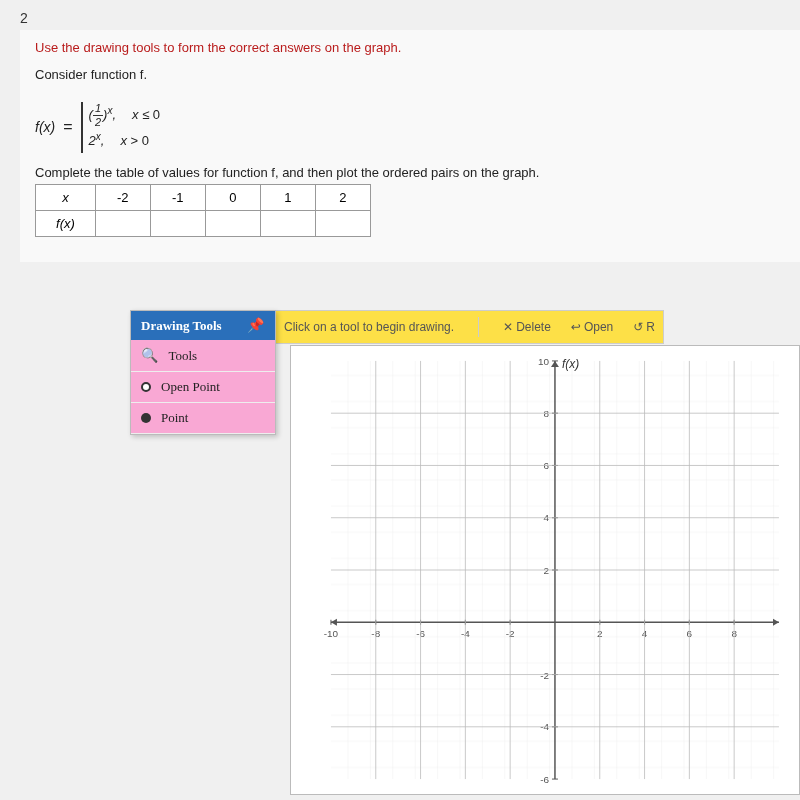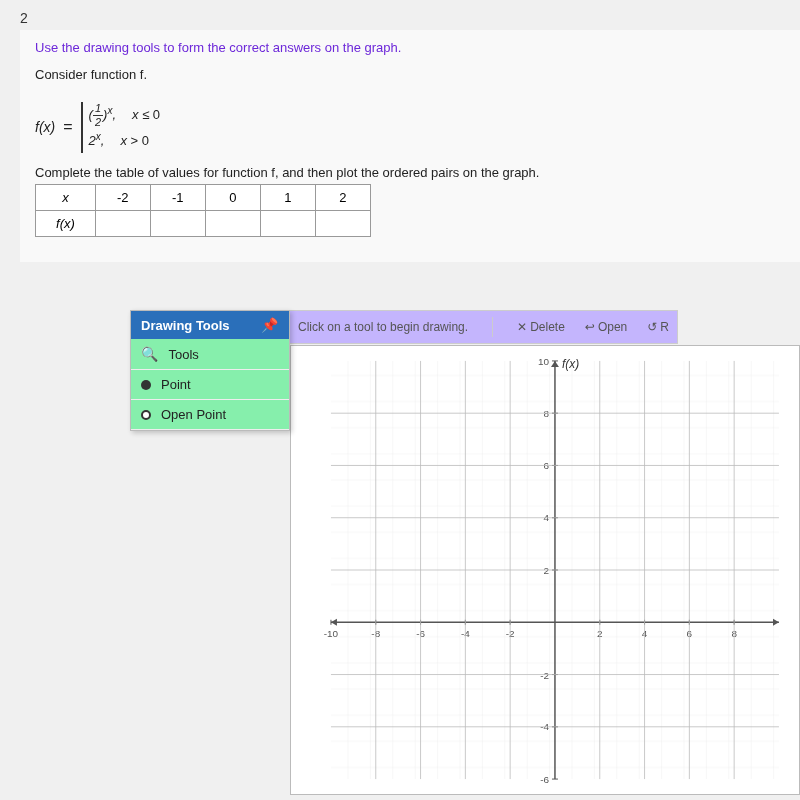--- a/index.html
+++ b/index.html
@@ -26,21 +26,21 @@
     .content-area {
       position: absolute;
       top: 30px;
       left: 20px;
       right: 0;
       padding: 10px 15px;
       background: #f9f9f9;
     }
     .instruction {
       font-size: 13px;
-      color: #6d28d9;
+      color: #b91c1c;
       margin-bottom: 12px;
     }
     .consider-text {
       font-size: 13px;
       color: #222;
       margin-bottom: 20px;
     }
     .function-def {
       font-size: 14px;
       color: #222;
@@ -109,25 +109,26 @@
     .graph-tools-area {
       position: absolute;
       top: 310px;
       left: 130px;
       display: flex;
       flex-direction: row;
       align-items: flex-start;
       gap: 0;
     }
     .drawing-tools-panel {
-      background: #86efac;
+      background: #f9a8d4;
       border: 1px solid #bbb;
-      width: 160px;
+      width: 146px;
       box-shadow: 2px 2px 5px rgba(0,0,0,0.2);
       z-index: 10;
+      font-family: Liberation Serif, serif;
     }
     .drawing-tools-header {
       background: #2a6fba;
       color: #fff;
       padding: 6px 10px;
       font-size: 13px;
       font-weight: bold;
       display: flex;
       align-items: center;
       justify-content: space-between;
@@ -162,21 +163,21 @@
       height: 10px;
       border: 2px solid #333;
       border-radius: 50%;
       display: inline-block;
       background: #fff;
     }
     .toolbar-right {
       display: flex;
       align-items: center;
       gap: 20px;
-      background: #c4b5fd;
+      background: #fde047;
       border: 1px solid #ccc;
       border-left: none;
       padding: 4px 8px;
       height: 34px;
       text-align: right;
     }
     .click-hint {
       font-size: 12px;
       color: #555;
     }
@@ -278,26 +279,26 @@
     <div class="drawing-tools-panel">
       <div class="drawing-tools-header">
         <span>Drawing Tools</span>
         <span class="pin-icon">📌</span>
       </div>
       <div class="tool-item">
         <span class="tool-icon-select">🔍</span>
         <span>Tools</span>
       </div>
       <div class="tool-item">
+        <span class="tool-icon-open"></span>
+        <span>Open Point</span>
+      </div>
+      <div class="tool-item">
         <span class="tool-icon-point"></span>
         <span>Point</span>
-      </div>
-      <div class="tool-item">
-        <span class="tool-icon-open"></span>
-        <span>Open Point</span>
       </div>
     </div>
 
     <div class="toolbar-right">
       <span class="click-hint">Click on a tool to begin drawing.</span>
       <div class="toolbar-divider"></div>
       <div class="toolbar-btn">
         <span>✕</span>
         <span>Delete</span>
       </div>

